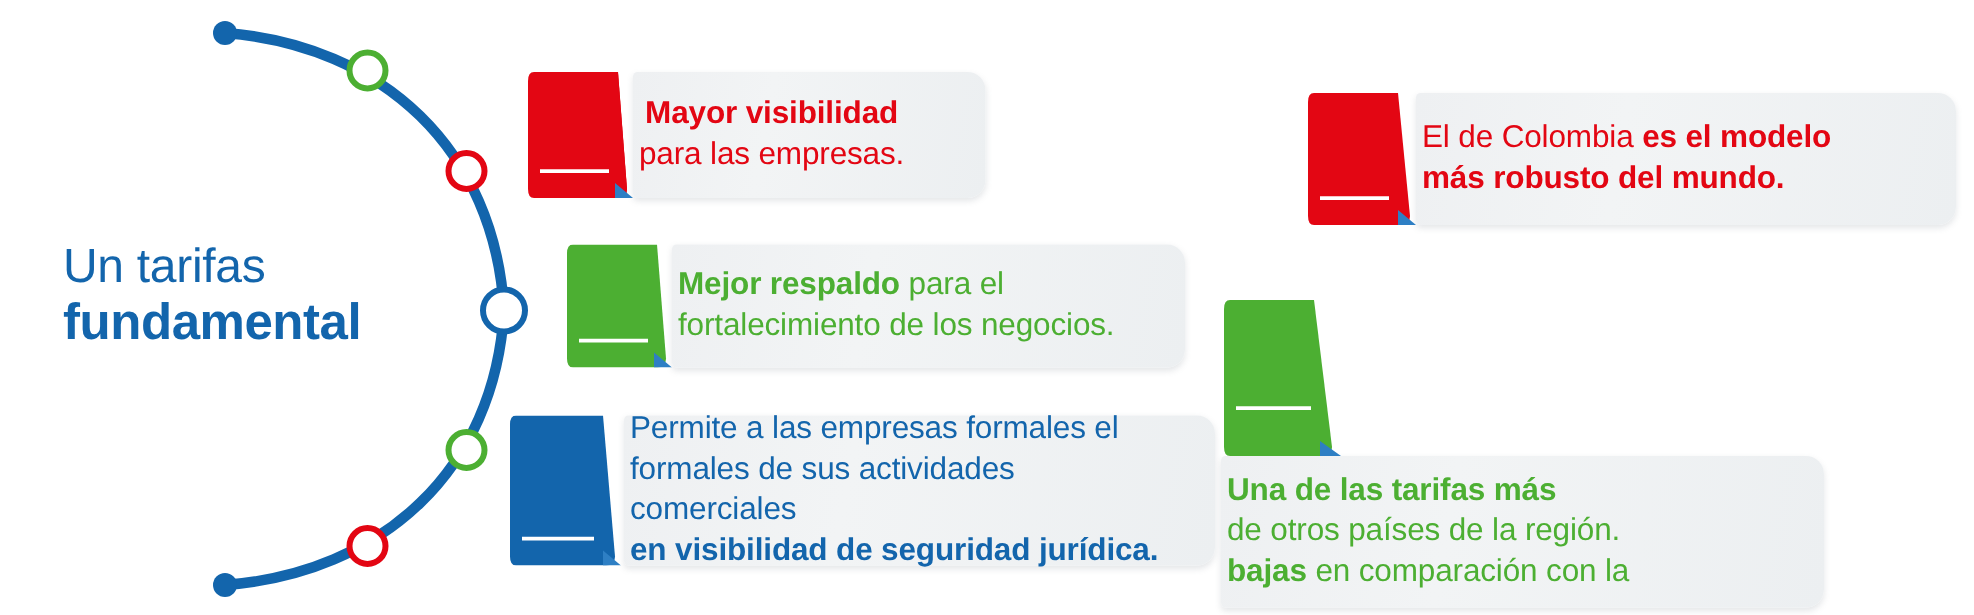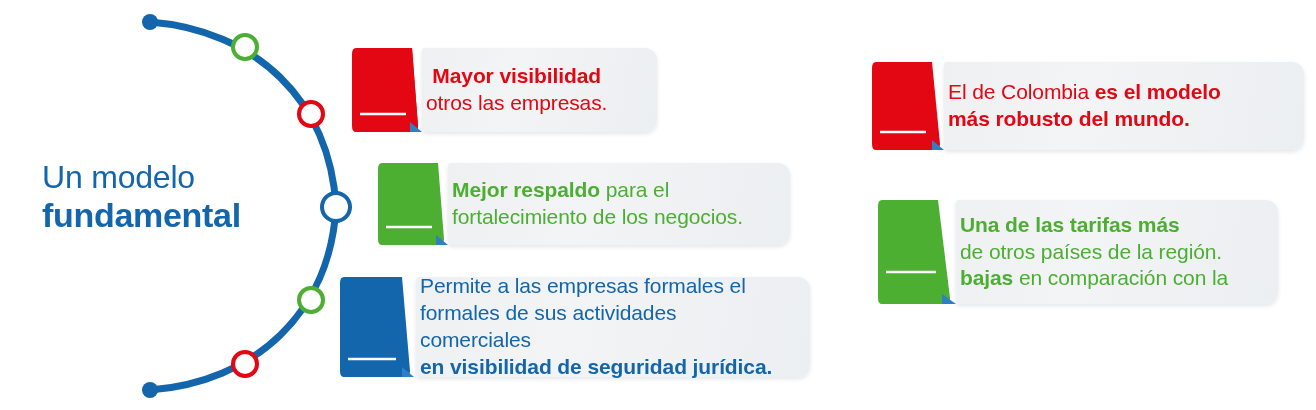--- a/index.html
+++ b/index.html
@@ -103,37 +103,37 @@
     <circle cx="150" cy="390" r="8" fill="#1365AC"></circle>
 
     <circle cx="245" cy="47" r="12" fill="#ffffff" stroke="#4CAF32" stroke-width="4"></circle>
     <circle cx="311" cy="114" r="12" fill="#ffffff" stroke="#E30613" stroke-width="4"></circle>
     <circle cx="336" cy="207" r="14" fill="#ffffff" stroke="#1365AC" stroke-width="4"></circle>
     <circle cx="311" cy="300" r="12" fill="#ffffff" stroke="#4CAF32" stroke-width="4"></circle>
     <circle cx="245" cy="364" r="12" fill="#ffffff" stroke="#E30613" stroke-width="4"></circle>
   </svg>
 
   <div class="headline">
-    <span class="line1">Un modelo</span>
+    <span class="line1">Un tarifas</span>
     <span class="line2">fundamental</span>
   </div>
 
   <div class="card" style="left:352px; top:48px; width:305px; height:84px;text-align:center;">
     <div class="card-wedge">
       <svg width="72" height="84" viewBox="0 0 72 84">
         <path d="M4 0 H60 L66 78 Q66 84 60 84 H4 Q0 84 0 78 V6 Q0 0 4 0 Z" fill="#E30613"></path>
         <path d="M60 0 L66 78 Q66 84 60 84 Z" fill="#E30613"></path>
         <polygon points="58,74 70,84 58,84" fill="#2E7FC4"></polygon>
         <line x1="8" y1="66" x2="54" y2="66" stroke="#ffffff" stroke-width="2.5"></line>
       </svg>
     </div>
     <div class="card-body">
       <div class="card-text t-red">
         <div><b>Mayor visibilidad</b><span></span></div>
-        <div><b></b><span>otros las empresas.</span></div>
+        <div><b></b><span>para las empresas.</span></div>
       </div>
     </div>
   </div>
 
   <div class="card" style="left:378px; top:163px; width:412px; height:82px;">
     <div class="card-wedge">
       <svg width="72" height="82" viewBox="0 0 72 82">
         <path d="M4 0 H60 L66 76 Q66 82 60 82 H4 Q0 82 0 76 V6 Q0 0 4 0 Z" fill="#4CAF32"></path>
         <polygon points="58,72 70,82 58,82" fill="#2E7FC4"></polygon>
         <line x1="8" y1="64" x2="54" y2="64" stroke="#ffffff" stroke-width="2.5"></line>
@@ -173,21 +173,21 @@
       </svg>
     </div>
     <div class="card-body">
       <div class="card-text t-red">
         <div><span>El de Colombia </span><b>es el modelo</b></div>
         <div><b>más robusto del mundo.</b><span></span></div>
       </div>
     </div>
   </div>
 
-  <div class="card" style="left:878px; top:200px; width:400px; height:104px;">
+  <div class="card" style="left:816px; top:200px; width:400px; height:104px;flex-direction:column;">
     <div class="card-wedge">
       <svg width="80" height="104" viewBox="0 0 80 104">
         <path d="M4 0 H60 L72 98 Q72 104 66 104 H4 Q0 104 0 98 V6 Q0 0 4 0 Z" fill="#4CAF32"></path>
         <polygon points="64,94 78,104 64,104" fill="#2E7FC4"></polygon>
         <line x1="8" y1="72" x2="58" y2="72" stroke="#ffffff" stroke-width="2.5"></line>
       </svg>
     </div>
     <div class="card-body">
       <div class="card-text t-green">
         <div><b>Una de las tarifas más</b><span></span></div>

